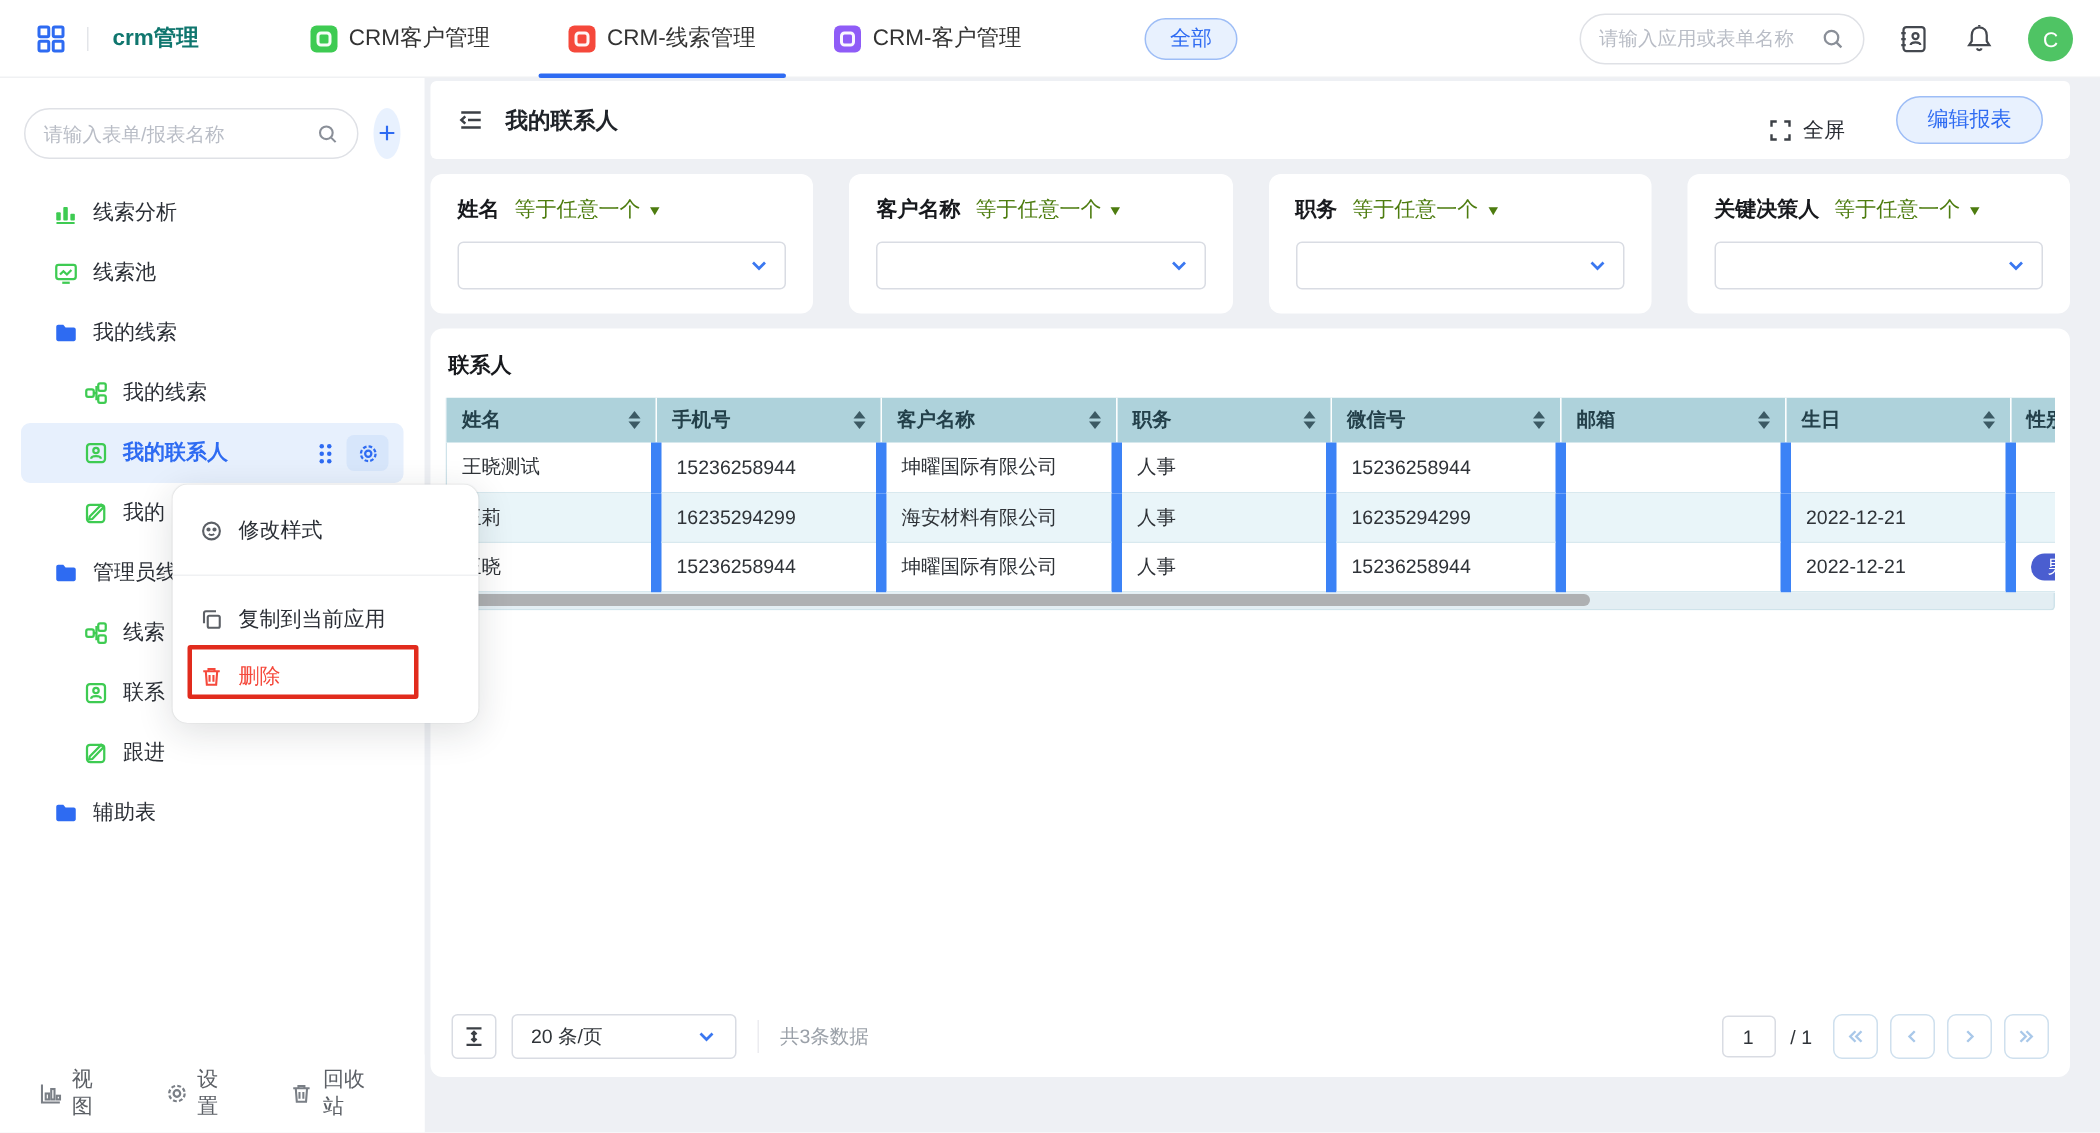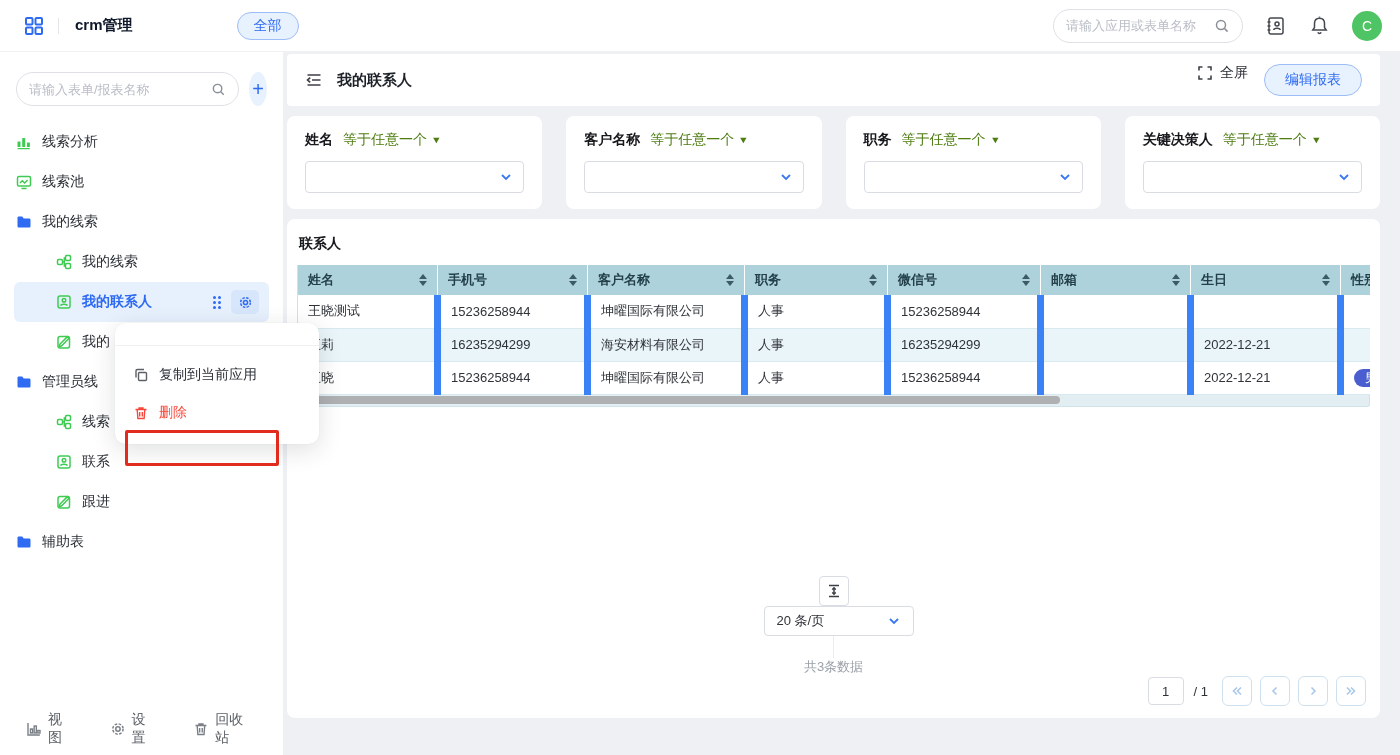--- a/index.html
+++ b/index.html
@@ -8,21 +8,21 @@
     font-family: "Liberation Sans", "DejaVu Sans", sans-serif;
     background:#eef0f4; color:#333; overflow:hidden; position:relative; font-size:14px;
   }
   svg { display:block; }
 
   
   .topbar { position:absolute; top:0; left:0; right:0; height:52px; background:#fff;
     display:flex; align-items:center; padding:0 18px 0 24px; border-bottom:1px solid #f0f1f3; z-index:5; }
   .apps-btn { color:#2e6bf2; margin-right:14px; cursor:pointer; }
   .tb-divider { width:1px; height:16px; background:#e3e5e9; margin-right:16px; }
-  .workspace { color:#0f172a; font-size:15px; font-weight:600; margin-right:48px; white-space:nowrap; }
+  .workspace { color:#0f766e; font-size:15px; font-weight:600; margin-right:48px; white-space:nowrap; }
   .tabs { display:flex; height:52px; align-items:stretch; }
   .tab { display:flex; align-items:center; gap:8px; padding:0 26px; font-size:15px; color:#333;
     position:relative; cursor:pointer; white-space:nowrap; }
   .tab .appicon { width:18px; height:18px; border-radius:4px; position:relative; }
   .tab .appicon::after { content:""; position:absolute; left:4px; top:4px; right:4px; bottom:4px;
     border:2px solid rgba(255,255,255,.95); border-radius:3px; }
   .tab.active::before { content:""; position:absolute; left:6px; right:6px; bottom:0; height:3px;
     background:#2e6bf2; border-radius:2px; }
   .all-pill { margin-left:56px; background:#e8f1fe; border:1px solid #9dbdf6; color:#2e6bf2;
     border-radius:15px; padding:4px 16px; font-size:14px; cursor:pointer; white-space:nowrap; }
@@ -39,21 +39,21 @@
   
   .sidebar { position:absolute; top:52px; left:0; bottom:0; width:283px; background:#fff; z-index:2; }
   .sb-search-row { display:flex; align-items:center; gap:10px; padding:20px 16px 6px 16px; }
   .sb-search { flex:1; height:34px; border:1px solid #dfe1e6; border-radius:17px; display:flex;
     align-items:center; padding:0 12px; gap:6px; }
   .sb-search input { border:none; outline:none; flex:1; min-width:0; font-size:13px; background:transparent; font-family:inherit; }
   .sb-search input::placeholder { color:#b9bdc6; }
   .sb-add { width:34px; height:34px; border-radius:50%; background:#e8f1fe; color:#2e6bf2;
     border:none; font-size:20px; line-height:1; cursor:pointer; display:flex; align-items:center; justify-content:center; }
   .sb-list { margin-top:10px; }
-  .si { height:40px; display:flex; align-items:center; gap:10px; padding-left:16px; font-size:14px;
+  .si { height:40px; display:flex; align-items:center; gap:10px; padding-left:36px; font-size:14px;
     color:#2b2f36; cursor:pointer; white-space:nowrap; }
   .si.indent { padding-left:56px; }
   .si .ic { flex:0 0 16px; }
   .si.selected { margin:0 14px; border-radius:6px; background:#e7f0fd; padding-left:42px; color:#2e6bf2; font-weight:600; }
   .si.selected .label { color:#2e6bf2; }
   .si-actions { margin-left:auto; display:flex; align-items:center; gap:10px; padding-right:10px; }
   .drag-dots { display:grid; grid-template-columns:3px 3px; grid-gap:2px; }
   .drag-dots i { width:3px; height:3px; border-radius:50%; background:#2e6bf2; }
   .gear-btn { width:28px; height:24px; background:#d7e6fb; border-radius:5px; display:flex;
     align-items:center; justify-content:center; color:#2e6bf2; cursor:pointer; }
@@ -61,21 +61,21 @@
   .blue { color:#2e6bf2; }
   .sb-footer { position:absolute; left:0; right:0; bottom:0; height:52px; display:flex; align-items:center;
     padding:0 26px; gap:34px; color:#5c6066; font-size:14px; background:#fff; }
   .sb-footer .fitem { display:flex; align-items:center; gap:6px; cursor:pointer; color:#5c6066; }
 
   
   .main { position:absolute; top:54px; left:287px; right:20px; bottom:0; display:flex; flex-direction:column; }
   .page-header { height:52px; background:#fff; border-radius:4px; display:flex; align-items:center;
     padding:0 18px; flex:0 0 auto; }
   .ph-title { font-size:15px; font-weight:700; color:#1f2329; margin-left:14px; }
-  .ph-right { margin-left:auto; display:flex; align-items:flex-start; gap:16px; }
+  .ph-right { margin-left:auto; display:flex; align-items:flex-end; gap:34px; }
   .fullscreen { display:flex; align-items:center; gap:7px; font-size:14px; color:#2b2f36; cursor:pointer; }
   .edit-report { background:#e8f1fe; border:1px solid #9dbdf6; color:#2e6bf2; border-radius:16px;
     padding:6px 20px; font-size:14px; cursor:pointer; font-family:inherit; }
 
   .filters { display:flex; gap:24px; margin-top:10px; flex:0 0 auto; }
   .fcard { flex:1; background:#fff; border-radius:8px; padding:15px 18px 16px; }
   .fhead { display:flex; align-items:center; gap:10px; }
   .flabel { font-weight:700; color:#17191d; font-size:14px; }
   .fcond { color:#4d7c0f; font-size:14px; display:flex; align-items:center; gap:5px; cursor:pointer; }
   .fcond .tri { font-size:9px; transform:scaleX(1.2); }
@@ -98,21 +98,21 @@
   table.grid td { font-size:13px; color:#2f3338; padding:0 10px; height:33px;
     border-bottom:1px solid #d8e9ef; border-right:7px solid #3b82f6; background:#fff; white-space:nowrap; overflow:hidden; }
   table.grid tr.alt td { background:#e9f5f9; }
   table.grid { border:1px solid #cfe3ea; border-top:none; }
   .pill-male { display:inline-block; background:#4a5ed0; color:#fff; border-radius:11px;
     padding:3px 11px; font-size:12px; line-height:1; }
   .hscroll { width:100%; height:12px; background:#e3eef3; border:1px solid #cfe3ea; border-top:none;
     border-radius:0 0 3px 3px; position:relative; }
   .hscroll .thumb { position:absolute; left:2px; top:1px; height:8px; width:71%; background:#aeb0b2; border-radius:5px; }
 
-  .pager { position:absolute; left:14px; right:14px; bottom:12px; display:flex; align-items:center;flex-direction:column; }
+  .pager { position:absolute; left:14px; right:14px; bottom:12px; display:flex; align-items:center; }
   .icon-btn { width:30px; height:30px; border:1px solid #d9dce3; border-radius:4px; background:#fff;
     display:flex; align-items:center; justify-content:center; color:#3c4046; cursor:pointer; }
   .size-select { margin-left:10px; width:150px; height:30px; border:1px solid #d9dce3; border-radius:4px;
     display:flex; align-items:center; padding:0 12px; font-size:13px; color:#2f3338; cursor:pointer; }
   .size-select .chev { margin-left:auto; color:#3a77f0; }
   .pg-sep { width:1px; height:22px; background:#ececf0; margin:0 14px; }
   .total { color:#9aa0a8; font-size:13px; }
   .pg-right { margin-left:auto; display:flex; align-items:center; gap:8px; }
   .page-input { width:36px; height:28px; border:1px solid #d9dce3; border-radius:4px; text-align:center;
     font-size:13px; color:#2f3338; outline:none; font-family:inherit; }
@@ -138,20 +138,34 @@
   <span class="apps-btn">
     <svg width="20" height="20" viewBox="0 0 20 20" fill="none" stroke="currentColor" stroke-width="2">
       <rect x="2" y="2" width="6.5" height="6.5" rx="1"></rect>
         <rect x="11.5" y="2" width="6.5" height="6.5" rx="1"></rect>
       <rect x="2" y="11.5" width="6.5" height="6.5" rx="1"></rect>
         <rect x="11.5" y="11.5" width="6.5" height="6.5" rx="1"></rect>
     </svg>
   </span>
   <span class="tb-divider"></span>
   <span class="workspace">crm管理</span>
+  <div class="tabs">
+    <div class="tab">
+      <span class="appicon" style="background:#3ecb52"></span>
+      <span>CRM客户管理</span>
+    </div>
+    <div class="tab active">
+      <span class="appicon" style="background:#f5483b"></span>
+      <span>CRM-线索管理</span>
+    </div>
+    <div class="tab">
+      <span class="appicon" style="background:#8f5cf7"></span>
+      <span>CRM-客户管理</span>
+    </div>
+  </div>
   <span class="all-pill">全部</span>
   <div class="tb-right">
     <div class="tb-search">
       <input type="text" placeholder="请输入应用或表单名称" style="">
       <span>
         <svg width="16" height="16" viewBox="0 0 16 16" fill="none" stroke="#8a8f98" stroke-width="1.5">
           <circle cx="7" cy="7" r="4.5"></circle>
             <path d="M10.4 10.4 13.6 13.6"></path>
         </svg>
       </span>
@@ -582,20 +596,31 @@
           <svg width="14" height="14" viewBox="0 0 14 14" fill="none" stroke="currentColor" stroke-width="1.6">
               <path d="M3 3.5 6.5 7 3 10.5M7 3.5 10.5 7 7 10.5"></path>
             </svg>
         </span>
       </span>
     </div>
   </div>
 </div>
 
 <div class="ctx">
+  <div class="ctx-item">
+    <span class="mi">
+      <svg width="16" height="16" viewBox="0 0 16 16" fill="none" stroke="currentColor" stroke-width="1.4">
+        <circle cx="8" cy="8" r="5.6"></circle>
+          <circle cx="6" cy="7" r="0.7" fill="currentColor"></circle>
+          <circle cx="10" cy="7" r="0.7" fill="currentColor"></circle>
+          <path d="M6.2 10a2.4 1.8 0 0 0 3.6 0"></path>
+      </svg>
+    </span>
+    <span>修改样式</span>
+  </div>
   <div class="ctx-divider"></div>
   <div class="ctx-item">
     <span class="mi">
       <svg width="16" height="16" viewBox="0 0 16 16" fill="none" stroke="currentColor" stroke-width="1.4">
         <rect x="5.5" y="5.5" width="8" height="8" rx="1"></rect>
           <path d="M3 10.5V3.8A1.3 1.3 0 0 1 4.3 2.5H11"></path>
       </svg>
     </span>
     <span>复制到当前应用</span>
   </div>

